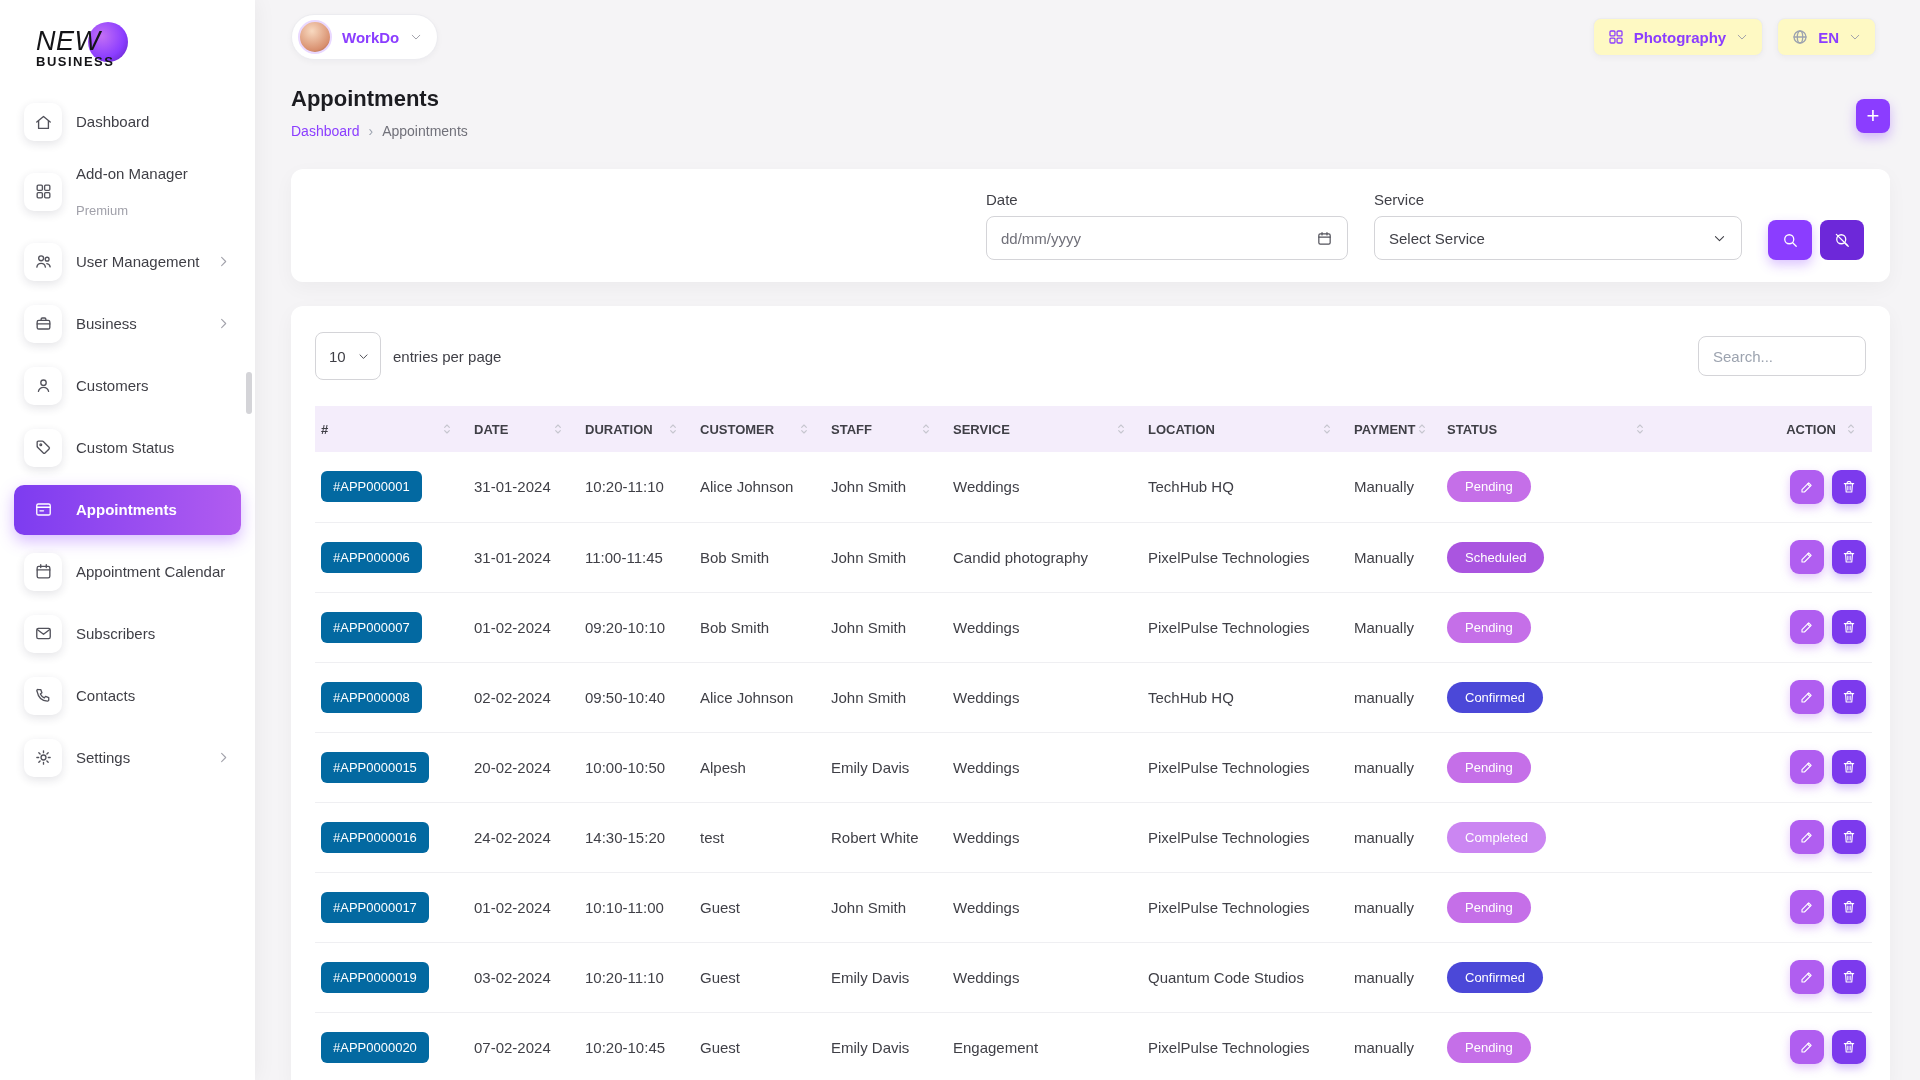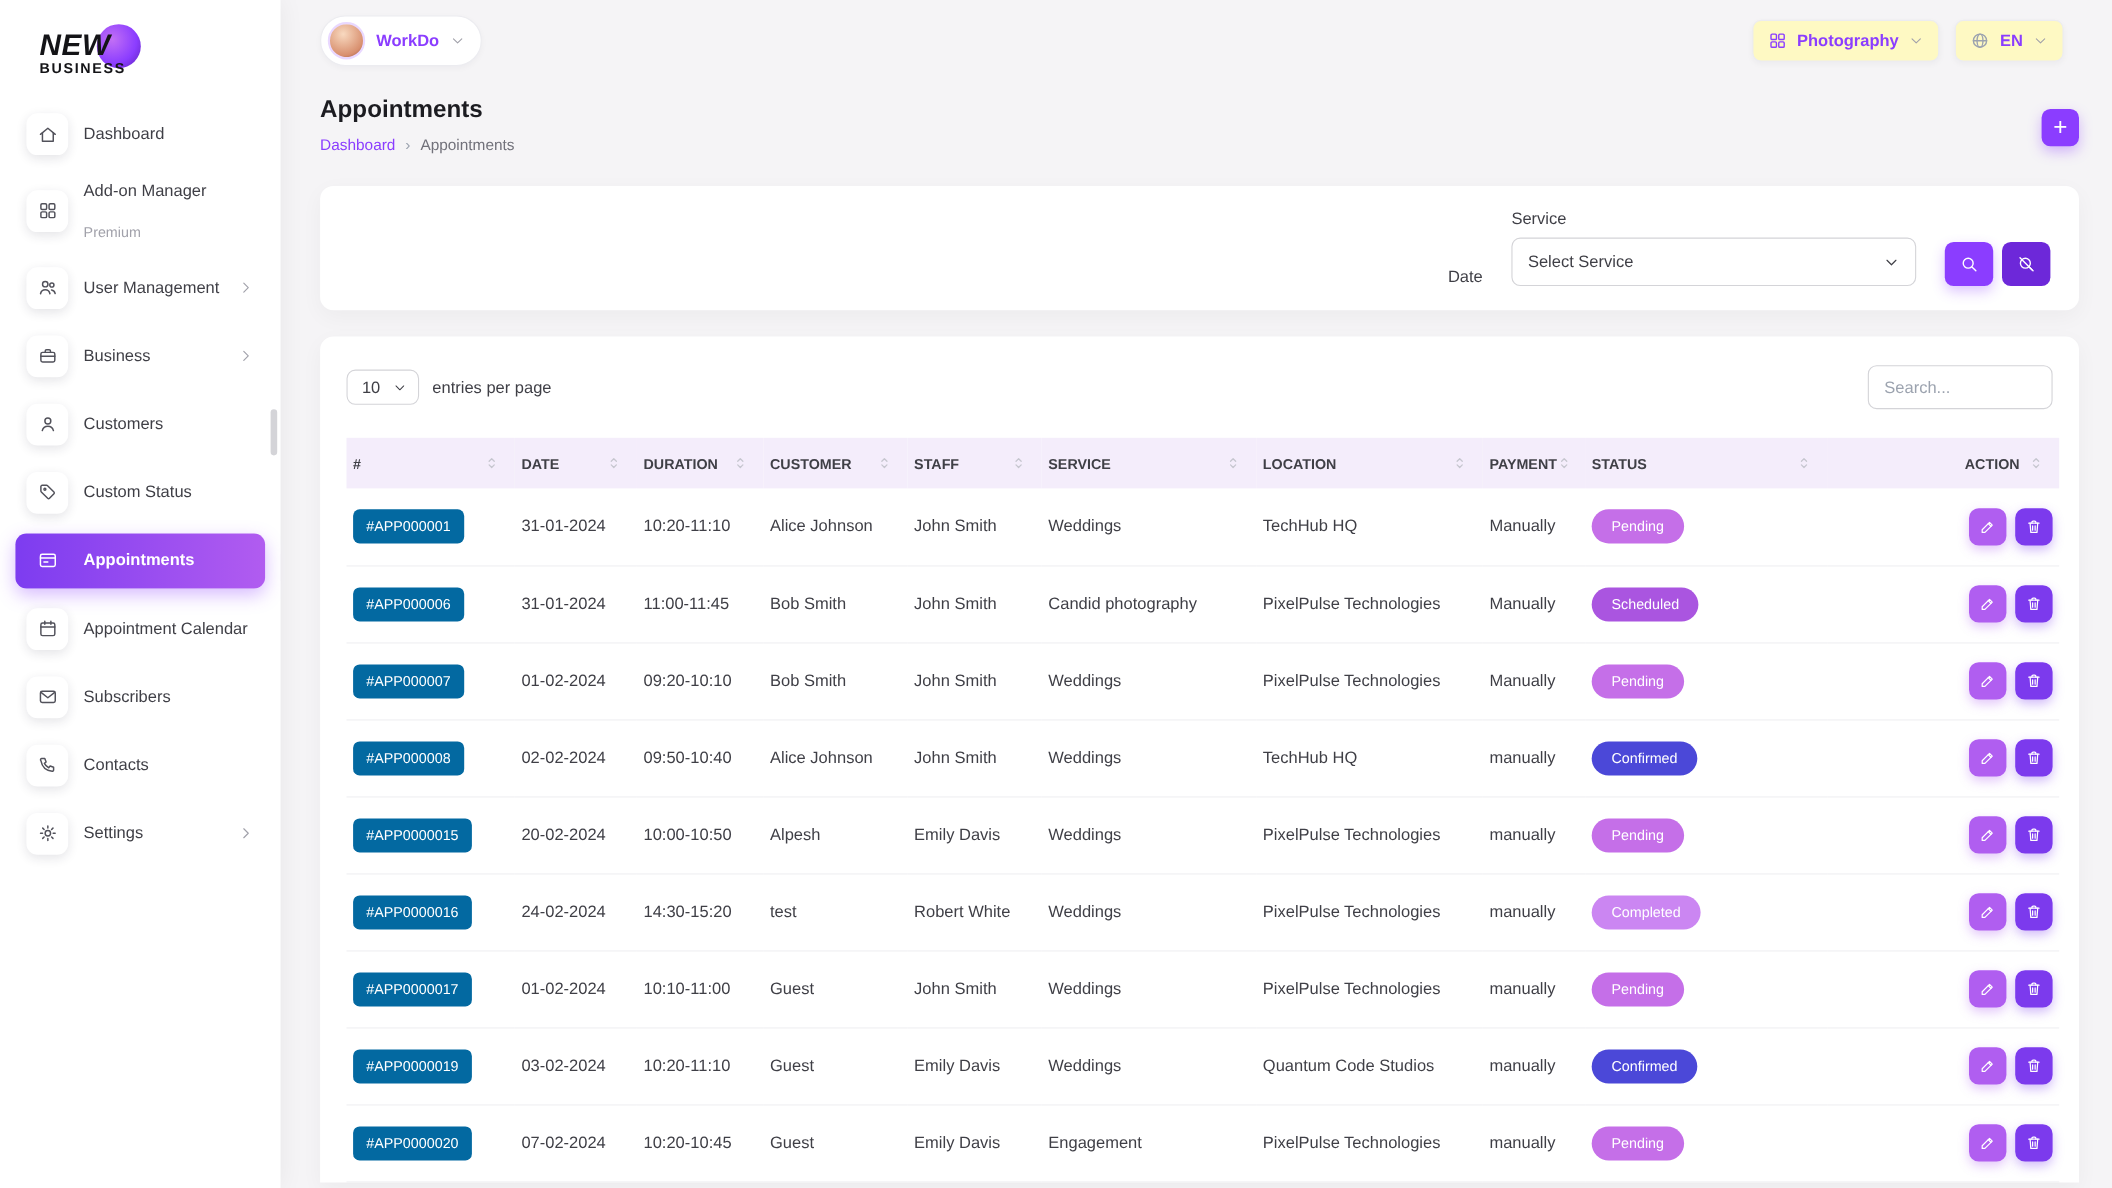--- a/index.html
+++ b/index.html
@@ -6,21 +6,21 @@
   html,body{width:1920px;height:1080px;overflow:hidden}
   body{font-family:"Liberation Sans",sans-serif;background:#f5f4f6;color:#3f3f46}
   svg.ic{display:block;fill:none;stroke:currentColor;stroke-width:1.7;stroke-linecap:round;stroke-linejoin:round}
 
   
   .sidebar{position:fixed;left:0;top:0;width:255px;height:1080px;background:#fff;box-shadow:0 0 22px rgba(20,20,40,.06);z-index:5}
   .logo{padding:26px 0 20px 36px;position:relative}
   .logo-top{position:relative;display:inline-block}
   .logo-blob{position:absolute;left:52px;top:-4px;width:40px;height:40px;border-radius:50%;
     background:radial-gradient(circle at 35% 35%,#c26ff5,#8b3dff 60%,#5b21b6);z-index:0}
-  .logo-new{position:relative;z-index:1;font-size:27px;font-weight:700;font-style:italic;color:#141417;letter-spacing:.5px}
+  .logo-new{position:relative;z-index:1;font-size:27px;font-weight:400;font-style:italic;color:#141417;letter-spacing:.5px}
   .logo-sub{position:relative;z-index:1;font-size:13px;font-weight:700;letter-spacing:1.5px;color:#141417;margin-top:-3px}
   nav{padding:8px 14px 0 14px}
   .side-item{display:flex;align-items:center;gap:14px;padding:6px 10px;margin-bottom:12px;border-radius:10px;cursor:pointer;position:relative}
   .icon-box{width:38px;height:38px;border-radius:10px;background:#fff;box-shadow:0 3px 10px rgba(30,30,60,.12);
     display:flex;align-items:center;justify-content:center;color:#52525b;flex:0 0 38px}
   .icon-box svg{width:19px;height:19px}
   .side-label{font-size:15px;font-weight:500;color:#3f3f46;line-height:1.2}
   .side-sub{display:block;font-size:13px;color:#a1a1aa;font-weight:400;margin-top:20px}
   .side-chev{margin-left:auto;color:#a1a1aa}
   .side-chev svg{width:15px;height:15px}
@@ -75,21 +75,21 @@
   .fbtn{width:44px;height:40px;border:none;border-radius:8px;cursor:pointer;display:flex;align-items:center;justify-content:center;color:#fff}
   .fbtn svg{width:18px;height:18px}
   .fbtn.search{background:var(--primary);box-shadow:0 5px 12px rgba(139,61,255,.3)}
   .fbtn.reset{background:var(--reset)}
 
   
   .table-card{margin-top:24px;background:#fff;border-radius:12px 12px 0 0;box-shadow:0 6px 20px rgba(15,15,30,.04);
     padding:26px 24px 0;min-height:734px}
   .table-controls{display:flex;align-items:center;justify-content:space-between}
   .entries{display:flex;align-items:center;gap:12px}
-  .entries-select{width:66px;height:32px;border:1px solid #d4d4d8;border-radius:8px;display:flex;align-items:center;
+  .entries-select{width:66px;height:48px;border:1px solid #d4d4d8;border-radius:8px;display:flex;align-items:center;
     justify-content:space-between;padding:0 10px 0 13px;font-size:15px;color:#3f3f46;cursor:pointer}
   .entries-label{font-size:15px;font-weight:500;color:#3f3f46}
   .search-input{width:168px;height:40px;border:1px solid #d4d4d8;border-radius:8px;padding:0 14px;font-size:15px;
     font-family:"Liberation Sans",sans-serif;color:#3f3f46;outline:none}
   .search-input::placeholder{color:#9ca3af}
 
   table.data-table{width:100%;border-collapse:collapse;margin-top:26px;table-layout:fixed}
   thead th{background:#f4edfb;height:46px;font-size:13px;font-weight:700;color:#3f3f46;text-align:left;padding:0 14px 0 6px}
   .th-inner{display:flex;align-items:center}
   .sort-ic{margin-left:auto;color:#c6c6cf}
@@ -300,20 +300,30 @@
               <span class="bc-sep">›</span>
               <span class="bc-current">Appointments</span>
             </div>
         </div>
         <button class="add-btn">+</button>
       </div>
 
       <div class="filter-card">
         <div class="field">
           <label>Date</label>
+          <div class="input date-input">
+            <span class="input-text muted">dd/mm/yyyy</span>
+            <span class="cal">
+                <svg class="ic" viewBox="0 0 24 24">
+                  <rect x="4" y="5.5" width="16" height="14.5" rx="2"></rect>
+                  <path d="M4 10h16"></path>
+                  <path d="M8.5 3.5v3.5M15.5 3.5v3.5"></path>
+                </svg>
+              </span>
+          </div>
         </div>
         <div class="field">
           <label>Service</label>
           <div class="input select-input">
             <span class="input-text">Select Service</span>
             <span class="chev-dark">
                 <svg class="ic" viewBox="0 0 24 24">
                   <path d="m5.5 9 6.5 6.5L18.5 9"></path>
                 </svg>
               </span>

